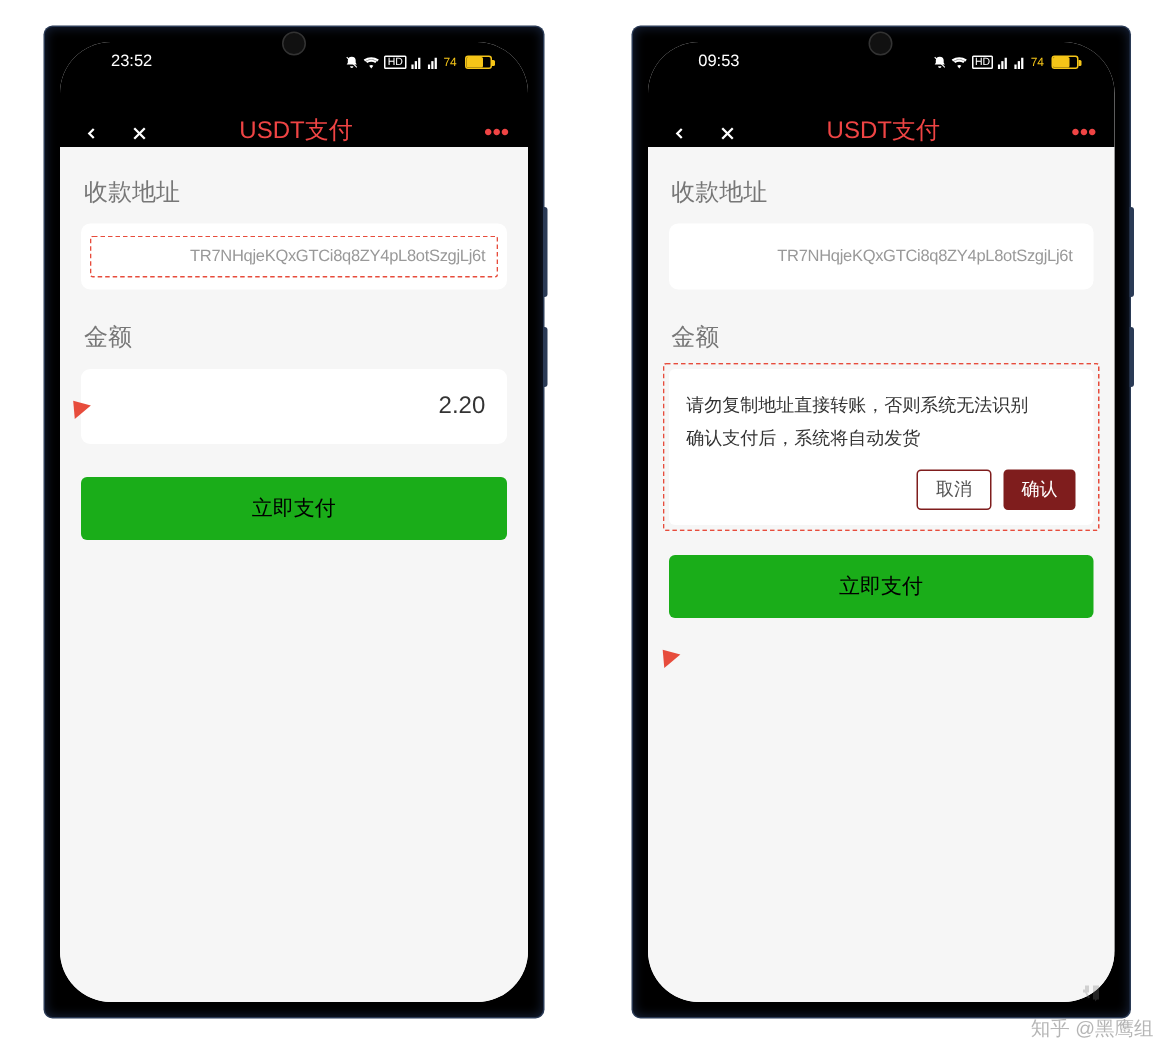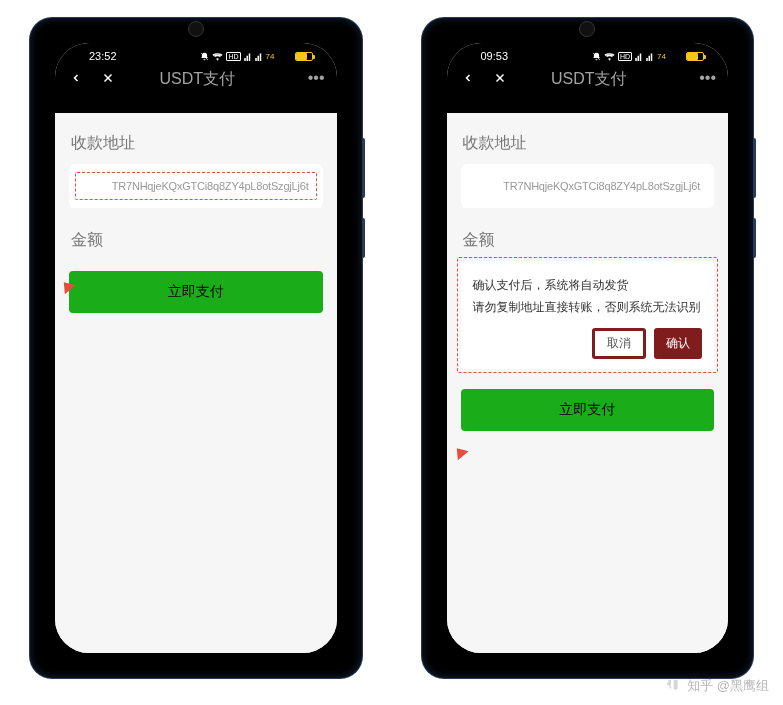--- a/index.html
+++ b/index.html
@@ -13,22 +13,22 @@
   .phones {
     display: flex;
     gap: 60px;
     padding: 18px 30px;
     justify-content: center;
   }
   .phone {
     width: 369px;
     height: 660px;
     background: #000;
-    border-radius: 22px;
-    padding: 25px;
+    border-radius: 5px;
+    padding: 10px;
     position: relative;
     box-shadow: 0 0 0 1px #2a3a55, inset 0 0 8px rgba(80,120,200,.3);
   }
   .phone::before {
     content: "";
     position: absolute;
     top: 3px;
     left: 50%;
     transform: translateX(-50%);
     width: 14px;
@@ -66,23 +66,23 @@
     justify-content: space-between;
     padding: 0 24px 0 34px;
     font-size: 11px;
     font-weight: 500;
   }
   .status-icons { display: flex; align-items: center; gap: 3px; font-size: 10px; }
   .status-icons svg { display: block; }
   .titlebar {
     height: 44px;
     background: #000;
-    color: #a3a3a3;
-    display: flex;
-    align-items: flex-start;
+    color: #ef4444;
+    display: flex;
+    align-items: flex-end;
     padding: 0 12px;
     gap: 14px;
   }
   .titlebar .back, .titlebar .close {
     width: 18px; height: 18px;
     display: flex; align-items: center; justify-content: center;
     cursor: pointer;
   }
   .titlebar .title {
     flex: 1;
@@ -164,21 +164,21 @@
     position: relative;
   }
   .dialog-actions {
     display: flex;
     justify-content: flex-end;
     gap: 8px;
     margin-top: 10px;
   }
   .btn-cancel {
     background: #fff;
-    border: 3px solid #7f1d1d;
+    border: 1px solid #7f1d1d;
     color: #555;
     padding: 4px 12px;
     font-size: 12px;
     border-radius: 3px;
     cursor: pointer;
   }
   .btn-ok {
     background: #7f1d1d;
     border: none;
     color: #fff;
@@ -189,33 +189,34 @@
   }
   .watermark {
     position: absolute;
     right: 14px;
     bottom: 10px;
     color: rgba(120,120,120,.55);
     font-size: 13px;
     display: flex;
     align-items: center;
     gap: 6px;
+    flex-direction: column;
   }
   .watermark svg { opacity: .55; }
   .battery {
     display: inline-flex; align-items: center;
     border: 1px solid #f5c518; border-radius: 2px;
     width: 18px; height: 9px; position: relative;
   }
   .battery::after {
     content:""; position:absolute; right:-3px; top:2px;
     width:2px; height:4px; background:#f5c518; border-radius:0 1px 1px 0;
   }
   .battery-fill { background:#f5c518; height:100%; width:70%; border-radius:1px; }
-  .battery-num { font-size:8px; color:#f5c518; margin-right:17px; }
+  .battery-num { font-size:8px; color:#f5c518; margin-right:2px; }
 </style>
 </head>
 <body>
 
 <div class="phones">
 
   <div class="phone">
     <div class="phone-side-btn b1"></div>
     <div class="phone-side-btn b2"></div>
     <div class="screen">
@@ -261,20 +262,23 @@
         <span class="title">USDT支付</span>
         <span class="more">•••</span>
       </div>
       <div class="content">
         <div class="section-label">收款地址</div>
         <div class="card highlight hl-addr">
           <div class="address-text">TR7NHqjeKQxGTCi8q8ZY4pL8otSzgjLj6t</div>
         </div>
         <div class="arrow-bl arrow1"></div>
         <div class="section-label">金额</div>
+        <div class="card">
+          <div class="amount-text">2.20</div>
+        </div>
         <div class="pay-btn">立即支付</div>
       </div>
     </div>
   </div>
 
   <div class="phone">
     <div class="phone-side-btn b1"></div>
     <div class="phone-side-btn b2"></div>
     <div class="screen">
       <div class="statusbar">
@@ -319,22 +323,22 @@
         <span class="title">USDT支付</span>
         <span class="more">•••</span>
       </div>
       <div class="content">
         <div class="section-label">收款地址</div>
         <div class="card">
           <div class="address-text">TR7NHqjeKQxGTCi8q8ZY4pL8otSzgjLj6t</div>
         </div>
         <div class="section-label">金额</div>
         <div class="dialog highlight hl-dialog">
+          <div>请勿复制地址直接转账，否则系统无法识别</div>
           <div>确认支付后，系统将自动发货</div>
-          <div>请勿复制地址直接转账，否则系统无法识别</div>
           <div class="dialog-actions">
             <button class="btn-cancel">取消</button>
             <button class="btn-ok">确认</button>
           </div>
         </div>
         <div class="arrow-bl arrow2"></div>
         <div class="pay-btn">立即支付</div>
       </div>
     </div>
   </div>

